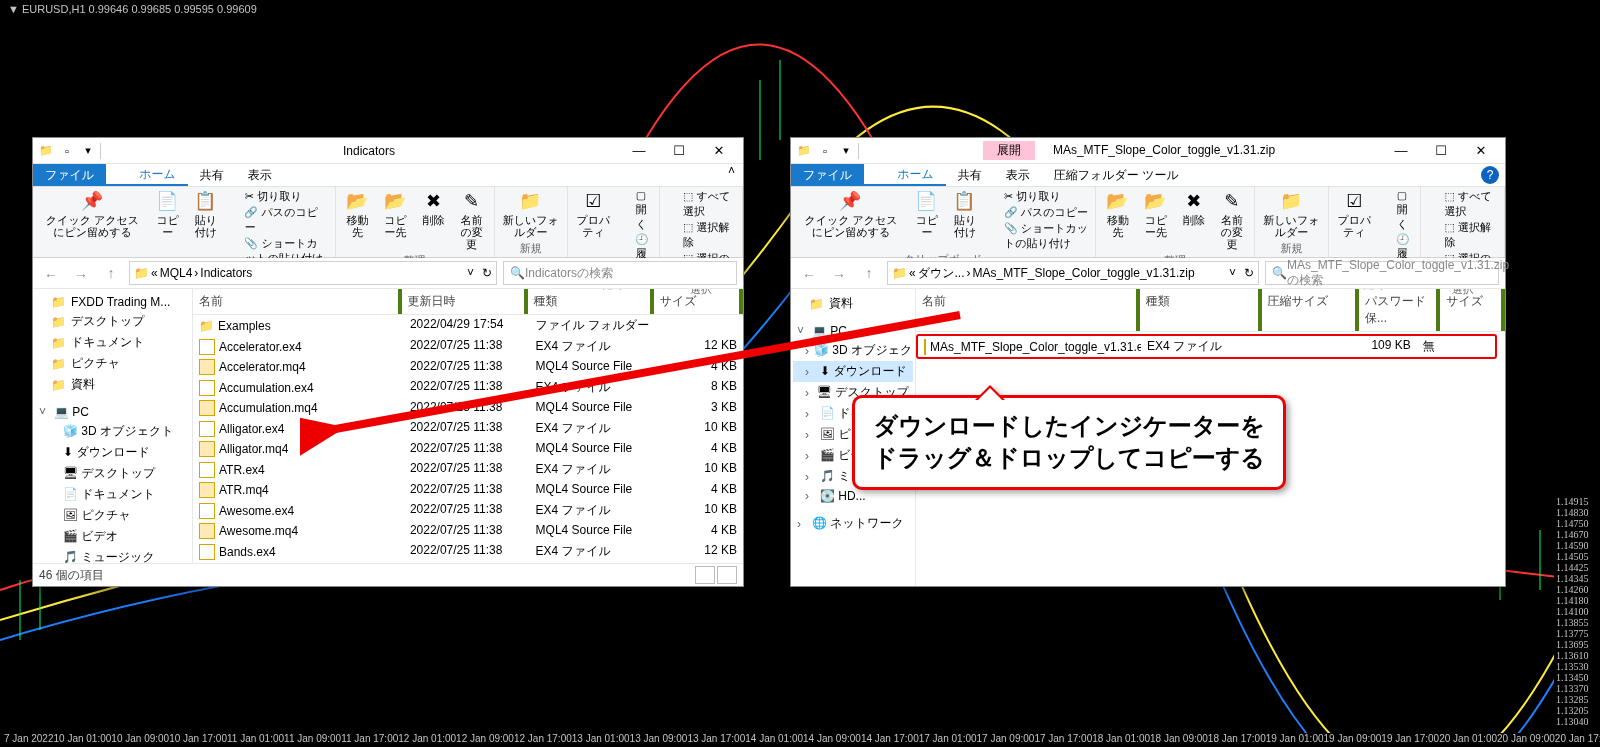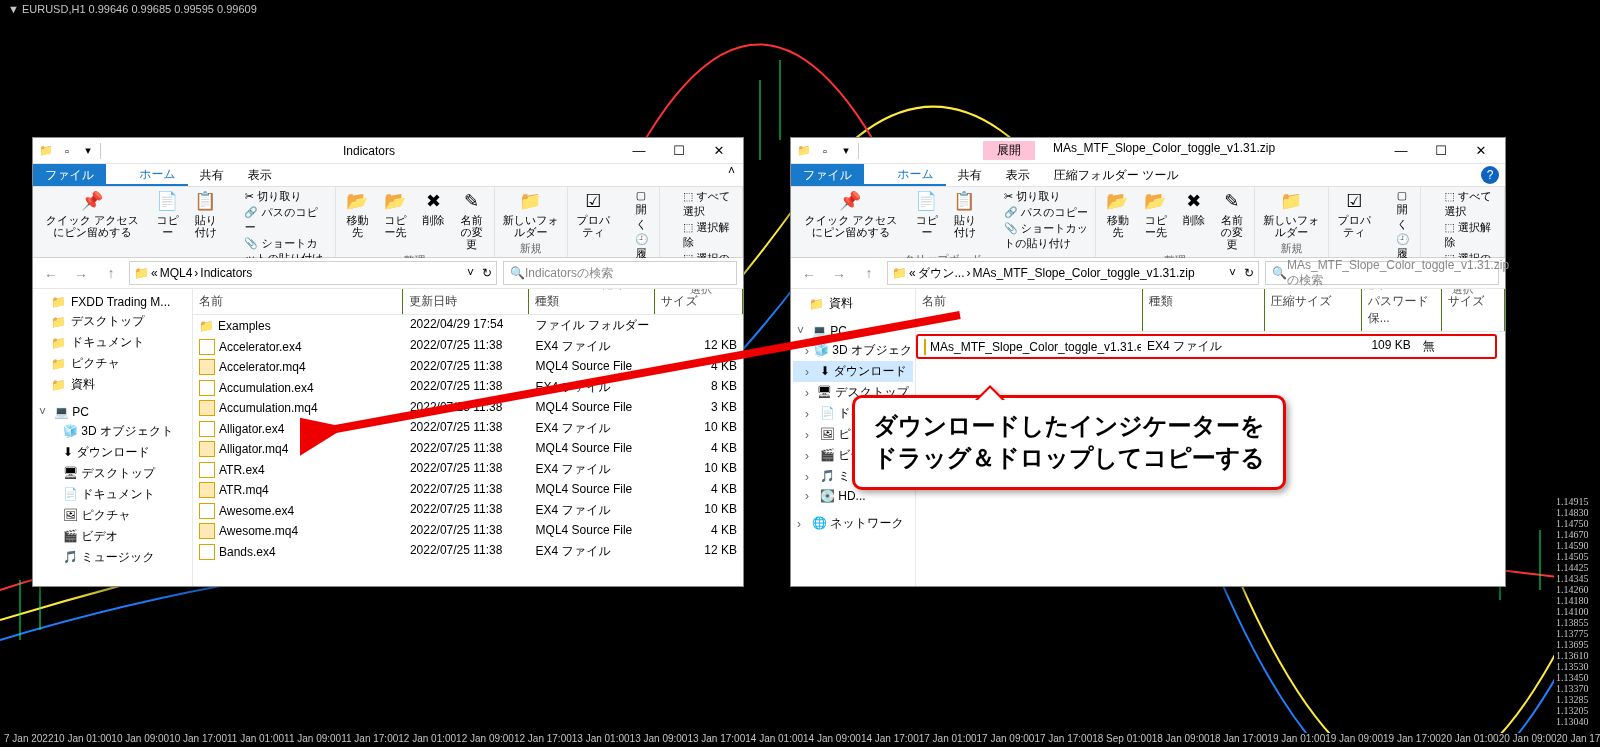--- a/index.html
+++ b/index.html
@@ -31,21 +31,21 @@
 .addrbar .navbtn { width:24px; height:24px; border-radius:2px; display:flex; align-items:center; justify-content:center; color:#8a8a8a; font-size:14px; }
 .addrbar .crumb { flex:1; height:22px; border:1px solid #d0d0d0; display:flex; align-items:center; padding:0 4px; gap:2px; font-size:12px; }
 .addrbar .search { width:220px; height:22px; border:1px solid #d0d0d0; display:flex; align-items:center; padding:0 6px; color:#888; font-size:12px; }
 .body { display:flex; flex:1; min-height:0; }
 .nav { width:155px; border-right:1px solid #e8e8e8; overflow:auto; padding:4px 2px; font-size:12px; }
 .nav .item { display:flex; align-items:center; gap:5px; padding:2px 4px 2px 16px; white-space:nowrap; }
 .nav .item .tri { width:10px; color:#666; margin-left:-12px; }
 .nav .item.sel { background:#cde8ff; }
 .list { flex:1; display:flex; flex-direction:column; overflow:auto; }
 .list .hdr { display:flex; border-bottom:1px solid #e8e8e8; font-size:12px; color:#444; }
-.list .hdr div { padding:4px 6px; border-right:1px solid #4d7c0f; }
+.list .hdr div { padding:4px 6px; border-right:4px solid #4d7c0f; }
 .list .row { display:flex; font-size:12px; padding:1px 0; }
 .list .row div { padding:1px 6px; white-space:nowrap; overflow:hidden; text-overflow:ellipsis; }
 .col-name { width:210px; display:flex; align-items:center; gap:4px; }
 .col-date { width:120px; }
 .col-type { width:120px; }
 .col-size { width:80px; text-align:right; }
 .col-csize { width:100px; }
 .col-pwd { width:80px; }
 .statusbar { height:22px; border-top:1px solid #e8e8e8; display:flex; align-items:center; justify-content:space-between; padding:0 6px; font-size:12px; color:#444; background:#fff; }
 .statusbar .views { display:flex; gap:2px; }
@@ -116,21 +116,21 @@
     <div>12 Jan 17:00</div>
     <div>13 Jan 01:00</div>
     <div>13 Jan 09:00</div>
     <div>13 Jan 17:00</div>
     <div>14 Jan 01:00</div>
     <div>14 Jan 09:00</div>
     <div>14 Jan 17:00</div>
     <div>17 Jan 01:00</div>
     <div>17 Jan 09:00</div>
     <div>17 Jan 17:00</div>
-    <div>18 Sep 01:00</div>
+    <div>18 Jan 01:00</div>
     <div>18 Jan 09:00</div>
     <div>18 Jan 17:00</div>
     <div>19 Jan 01:00</div>
     <div>19 Jan 09:00</div>
     <div>19 Jan 17:00</div>
     <div>20 Jan 01:00</div>
     <div>20 Jan 09:00</div>
     <div>20 Jan 17:00</div>
   </div>
 
@@ -345,31 +345,38 @@
     <div class="col-size">12 KB</div>
           </div>
           <div class="row">
     
     
     
     </div>
         </div>
     </div>
   </div>
+  <div class="statusbar">
+    <span>46 個の項目</span>
+    <div class="views">
+        <span></span>
+        <span></span>
+      </div>
+  </div>
 </div>
 
 <div class="explorer" style="left:790px; top:137px; width:714px; height:448px;">
   <div class="titlebar">
     <div class="qat">
       <span class="folder-ico">📁</span>
       <span>▫</span>
       <span>▾</span>
       <span style="border-left:1px solid #ccc;height:16px;"></span>
     </div>
-    <div style="flex:1;display:flex;justify-content:center;gap:10px;">
+    <div style="flex:1;display:flex;align-items:center;justify-content:center;gap:10px;">
       <span class="extract-badge">展開</span>
       <span>MAs_MTF_Slope_Color_toggle_v1.31.zip</span>
     </div>
     <div class="winbtns">
       <span>—</span>
       <span>☐</span>
       <span>✕</span>
     </div>
   </div>
   <div class="ribbon-tabs" style="position:relative;">
@@ -512,16 +519,16 @@
 
 <svg class="arrow-svg" style="left:300px; top:300px;" width="680" height="160">
   <defs>
       <marker id="ah" markerWidth="20" markerHeight="16" refX="2" refY="8" orient="auto">
         <path d="M20 0 L0 8 L20 16 Z" fill="#e00"></path>
       </marker>
     </defs>
   <line x1="660" y1="15" x2="30" y2="130" stroke="#e00" stroke-width="8" marker-end="url(#ah)"></line>
 </svg>
 
-<div class="callout" style="left:852px; top:395px;">
+<div class="callout" style="left:852px; top:395px;text-align:right;">
   <div>ダウンロードしたインジケーターを</div>
   <div>ドラッグ＆ドロップしてコピーする</div>
 </div>
 
 </body></html>

